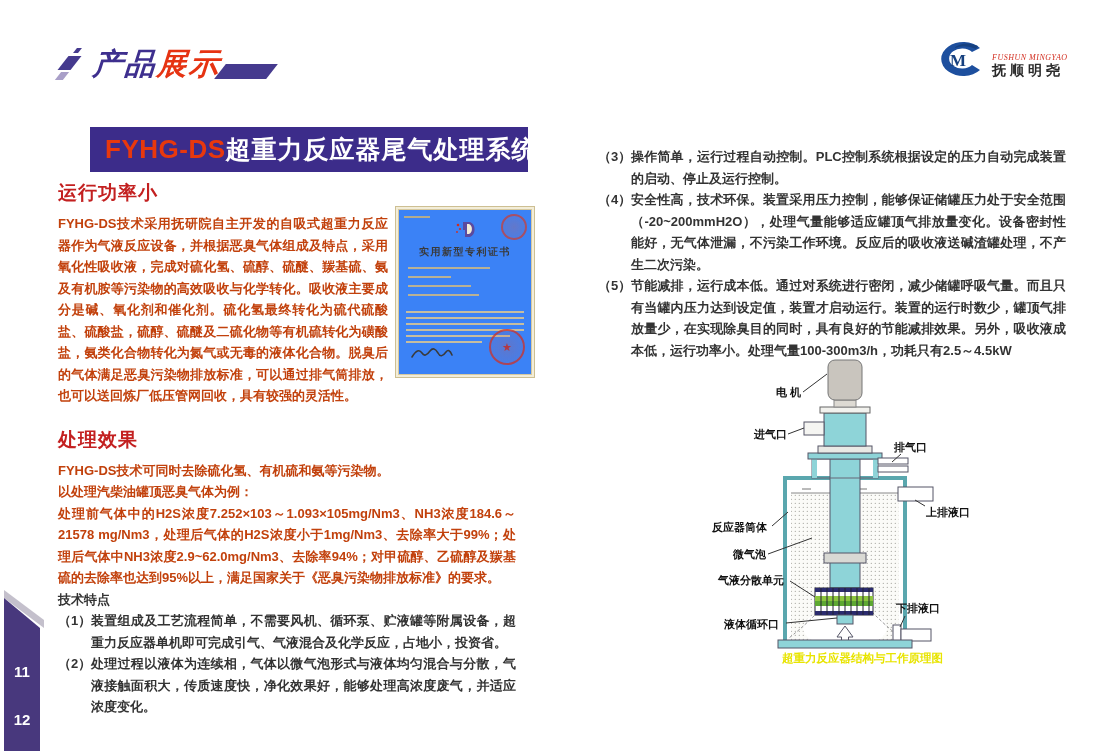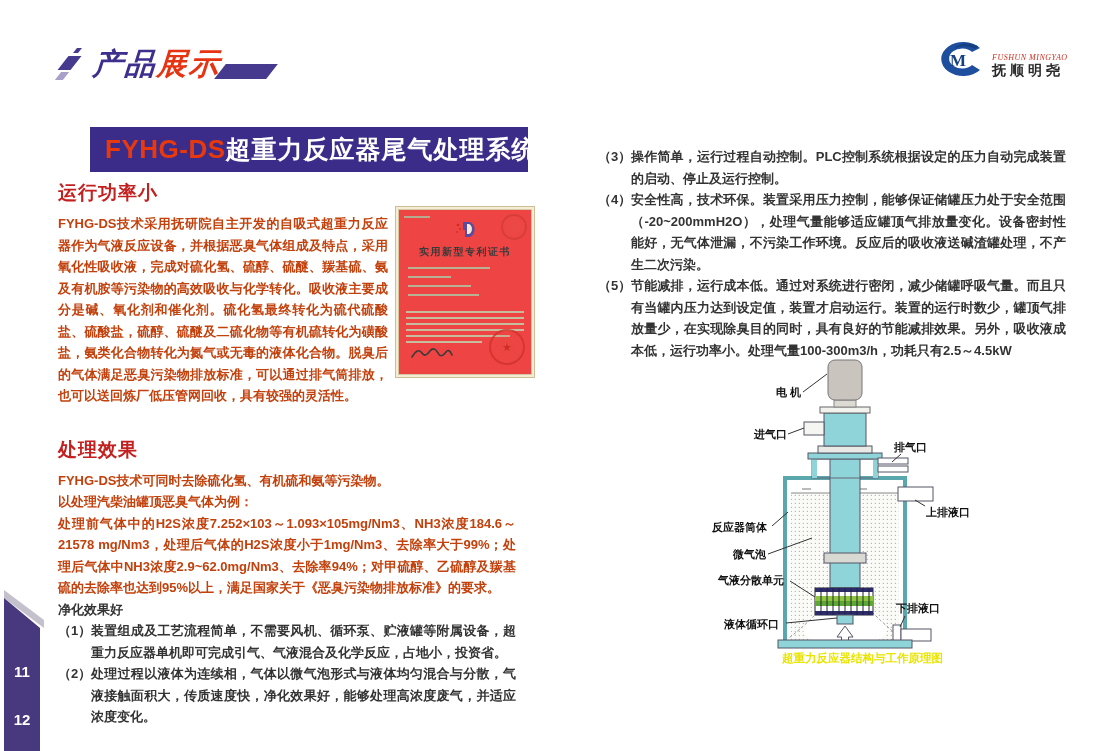--- a/index.html
+++ b/index.html
@@ -28,28 +28,28 @@
   .banner .model{color:#e8380d;font-size:26px;font-weight:bold;letter-spacing:.5px;}
   .banner .name{color:#ffffff;font-size:25px;font-weight:bold;letter-spacing:1px;}
   
   .h-red{font-family:"Liberation Serif","DejaVu Serif",serif;font-size:19px;font-weight:bold;
          color:#c32020;margin:0;letter-spacing:1px;}
   
   .col-left{position:absolute;left:58px;top:180px;width:458px;}
   .col-right{position:absolute;left:598px;top:146px;width:468px;}
   .body-p{font-size:13px;font-weight:bold;line-height:21.5px;color:#c2410c;text-align:justify;margin:0;}
   .principle-body{width:330px;margin-top:7px;}
-  .effect-head{margin-top:30px;}
+  .effect-head{margin-top:20px;}
   .effect-body{margin-top:7px;}
   .feat{position:relative;padding-left:33px;font-size:13px;font-weight:bold;line-height:21.5px;
         color:#333;text-align:justify;}
   .feat .num{position:absolute;left:0;top:0;}
   .feat-h{font-size:13px;font-weight:bold;line-height:21.5px;color:#333;}
   
-  .cert{position:absolute;left:395px;top:206px;width:138px;height:170px;background:#ef4444;
+  .cert{position:absolute;left:395px;top:206px;width:138px;height:170px;background:#3b82f6;
         border:1px solid #cdbf92;box-shadow:inset 0 0 0 2px #f3edd8, inset 0 0 0 3px #d6c9a0;}
   .cert-topline{position:absolute;left:8px;top:9px;width:26px;height:2px;background:#b3ab8e;}
   .cert-logo{position:absolute;left:58px;top:13px;}
   .cert-title{position:absolute;left:0;top:38px;width:100%;text-align:center;
               font-family:"Liberation Serif","DejaVu Serif",serif;font-size:10px;font-weight:bold;
               color:#3a3a3a;letter-spacing:1.5px;}
   .cert-lines{position:absolute;left:12px;top:60px;width:114px;}
   .cert-lines div{height:2px;background:#b9b194;margin-bottom:7px;}
   .cert-para{position:absolute;left:10px;top:104px;width:118px;}
   .cert-para div{height:2px;background:#c6bd9f;margin-bottom:4px;}
@@ -93,21 +93,21 @@
   </div>
 
   <div class="col-left">
     <h3 class="h-red">运行功率小</h3>
     <p class="body-p principle-body">FYHG-DS技术采用抚研院自主开发的自吸式超重力反应器作为气液反应设备，并根据恶臭气体组成及特点，采用氧化性吸收液，完成对硫化氢、硫醇、硫醚、羰基硫、氨及有机胺等污染物的高效吸收与化学转化。吸收液主要成分是碱、氧化剂和催化剂。硫化氢最终转化为硫代硫酸盐、硫酸盐，硫醇、硫醚及二硫化物等有机硫转化为磺酸盐，氨类化合物转化为氮气或无毒的液体化合物。脱臭后的气体满足恶臭污染物排放标准，可以通过排气筒排放，也可以送回炼厂低压管网回收，具有较强的灵活性。</p>
 
     <h3 class="h-red effect-head">处理效果</h3>
     <p class="body-p effect-body">FYHG-DS技术可同时去除硫化氢、有机硫和氨等污染物。</p>
     <p class="body-p">以处理汽柴油罐顶恶臭气体为例：</p>
     <p class="body-p">处理前气体中的H2S浓度7.252×103～1.093×105mg/Nm3、NH3浓度184.6～21578 mg/Nm3，处理后气体的H2S浓度小于1mg/Nm3、去除率大于99%；处理后气体中NH3浓度2.9~62.0mg/Nm3、去除率94%；对甲硫醇、乙硫醇及羰基硫的去除率也达到95%以上，满足国家关于《恶臭污染物排放标准》的要求。</p>
-    <div class="feat-h">净化效果好</div>
+    <div class="feat-h">技术特点</div>
     <div class="feat">
       <span class="num">（1）</span>
       <span>装置组成及工艺流程简单，不需要风机、循环泵、贮液罐等附属设备，超重力反应器单机即可完成引气、气液混合及化学反应，占地小，投资省。</span>
     </div>
     <div class="feat">
       <span class="num">（2）</span>
       <span>处理过程以液体为连续相，气体以微气泡形式与液体均匀混合与分散，气液接触面积大，传质速度快，净化效果好，能够处理高浓度废气，并适应浓度变化。</span>
     </div>
   </div>
 

